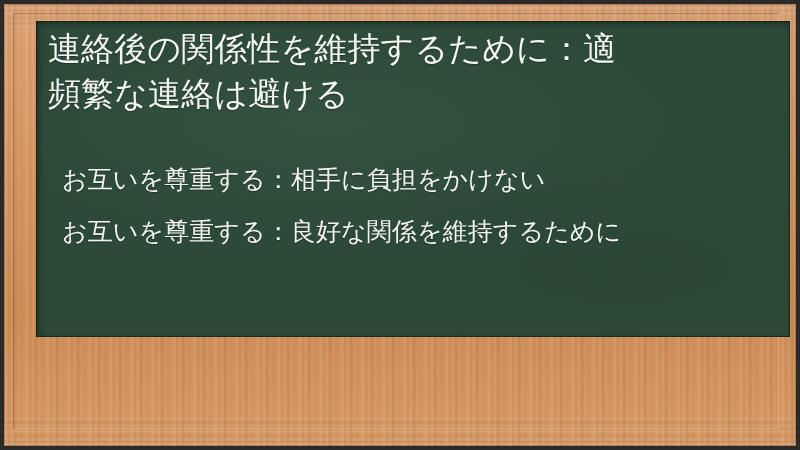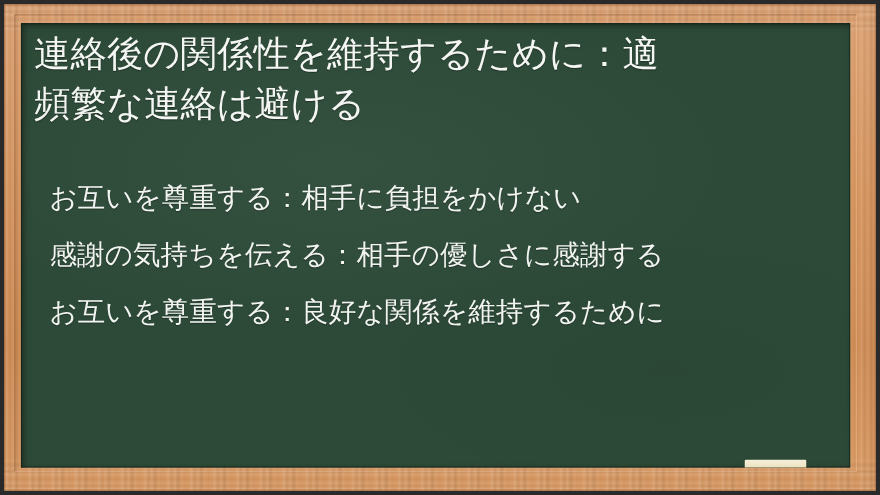--- a/index.html
+++ b/index.html
@@ -80,24 +80,24 @@
     border-top: 1px solid rgba(110,60,25,0.40);
     border-left: 1px solid rgba(110,60,25,0.40);
     border-right: 1px solid rgba(255,225,195,0.30);
     border-bottom: 1px solid rgba(255,225,195,0.30);
     pointer-events: none;
   }
 
   
   .board {
     position: absolute;
-    left: 19px;
+    left: 36px;
     top: 21px;
     width: 754px;
-    height: 404px;
+    height: 316px;
     box-sizing: border-box;
     background-color: #2d4a38;
     background-image:
       radial-gradient(ellipse 70% 55% at 38% 32%, rgba(255,255,255,0.035) 0%, rgba(255,255,255,0) 70%),
       radial-gradient(ellipse 60% 50% at 78% 78%, rgba(0,0,0,0.05) 0%, rgba(0,0,0,0) 70%);
     box-shadow:
       inset 0 0 0 1px rgba(12,26,18,0.55),
       inset 2px 2px 7px rgba(0,0,0,0.45);
     overflow: hidden;
   }
@@ -170,23 +170,20 @@
   <div class="board">
     <div class="board-content">
 
       <div class="title"><span>連絡後の関係性を維持するために：適</span><br><span>頻繁な連絡は避ける</span></div>
 
       <div class="bullets">
         <div class="bullet-line">
           <span>お互いを尊重する：相手に負担をかけない</span>
         </div>
         <div class="bullet-line">
-          <span>感謝の気持ちを伝える：相手の優しさに感謝する</span>
-        </div>
-        <div class="bullet-line">
           <span>お互いを尊重する：良好な関係を維持するために</span>
         </div>
       </div>
 
     </div>
 
     <div class="chalk"></div>
   </div>
 
 </div>

